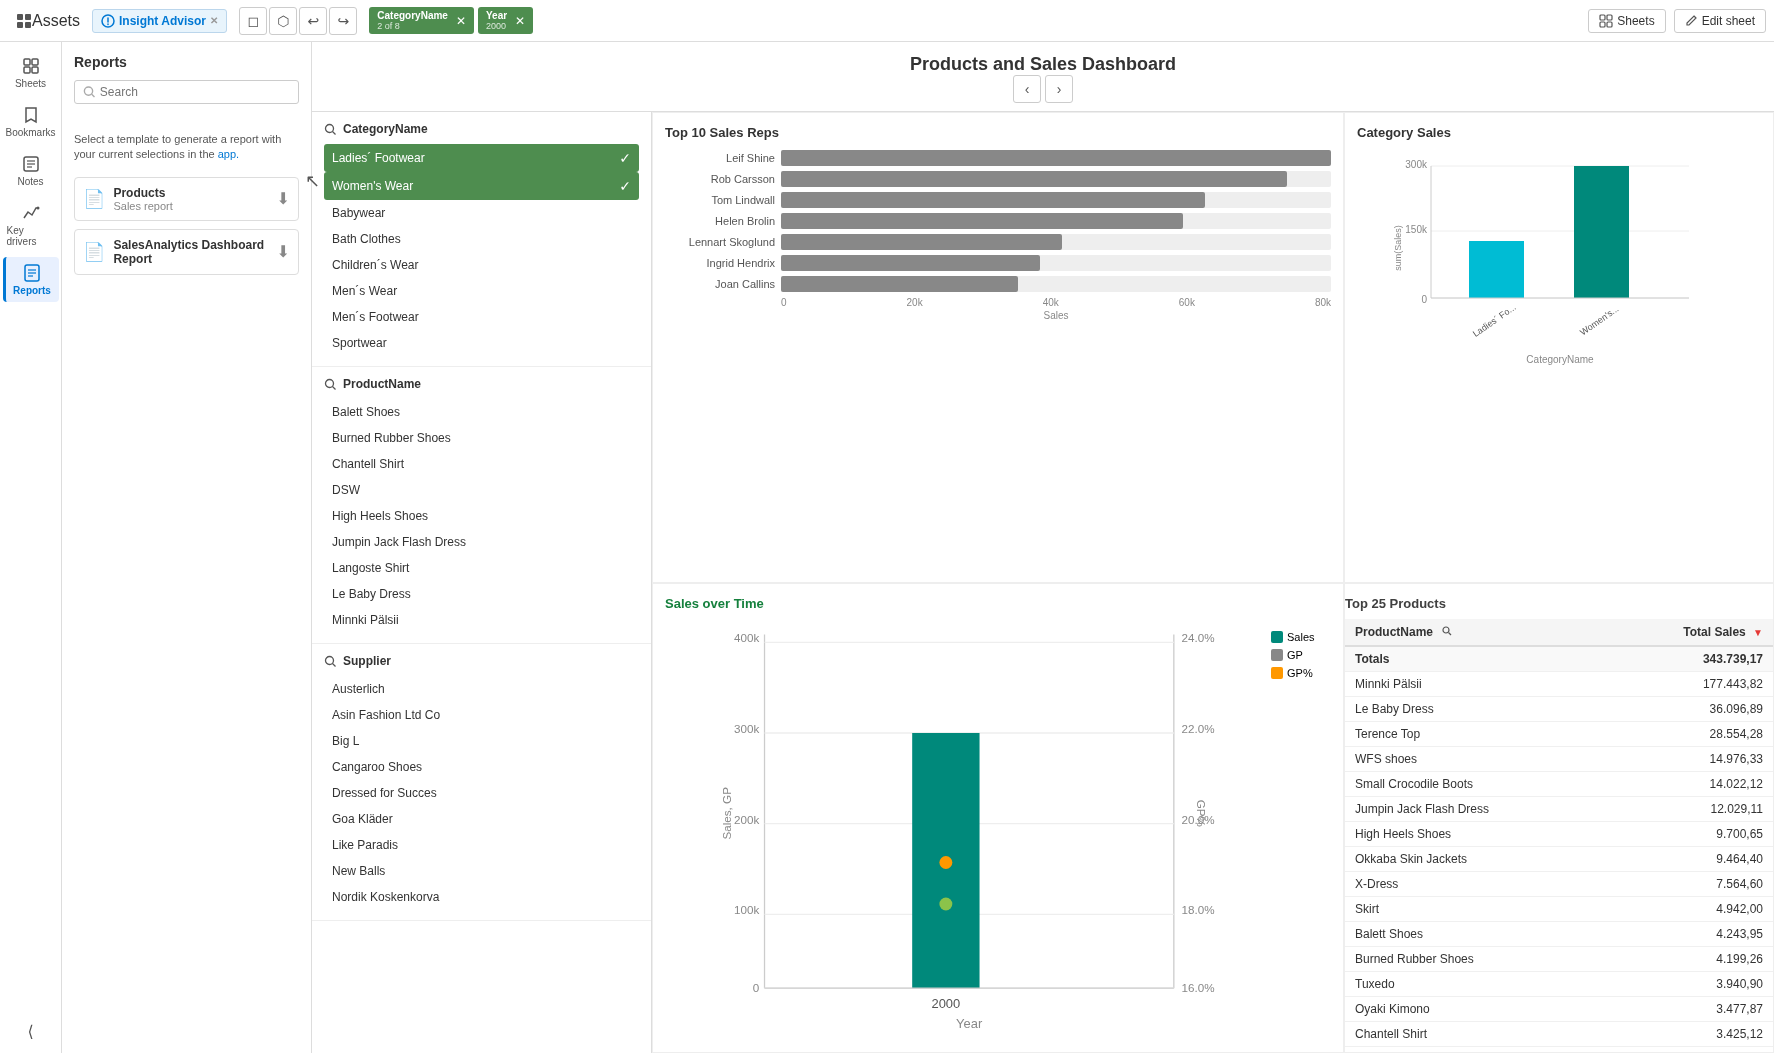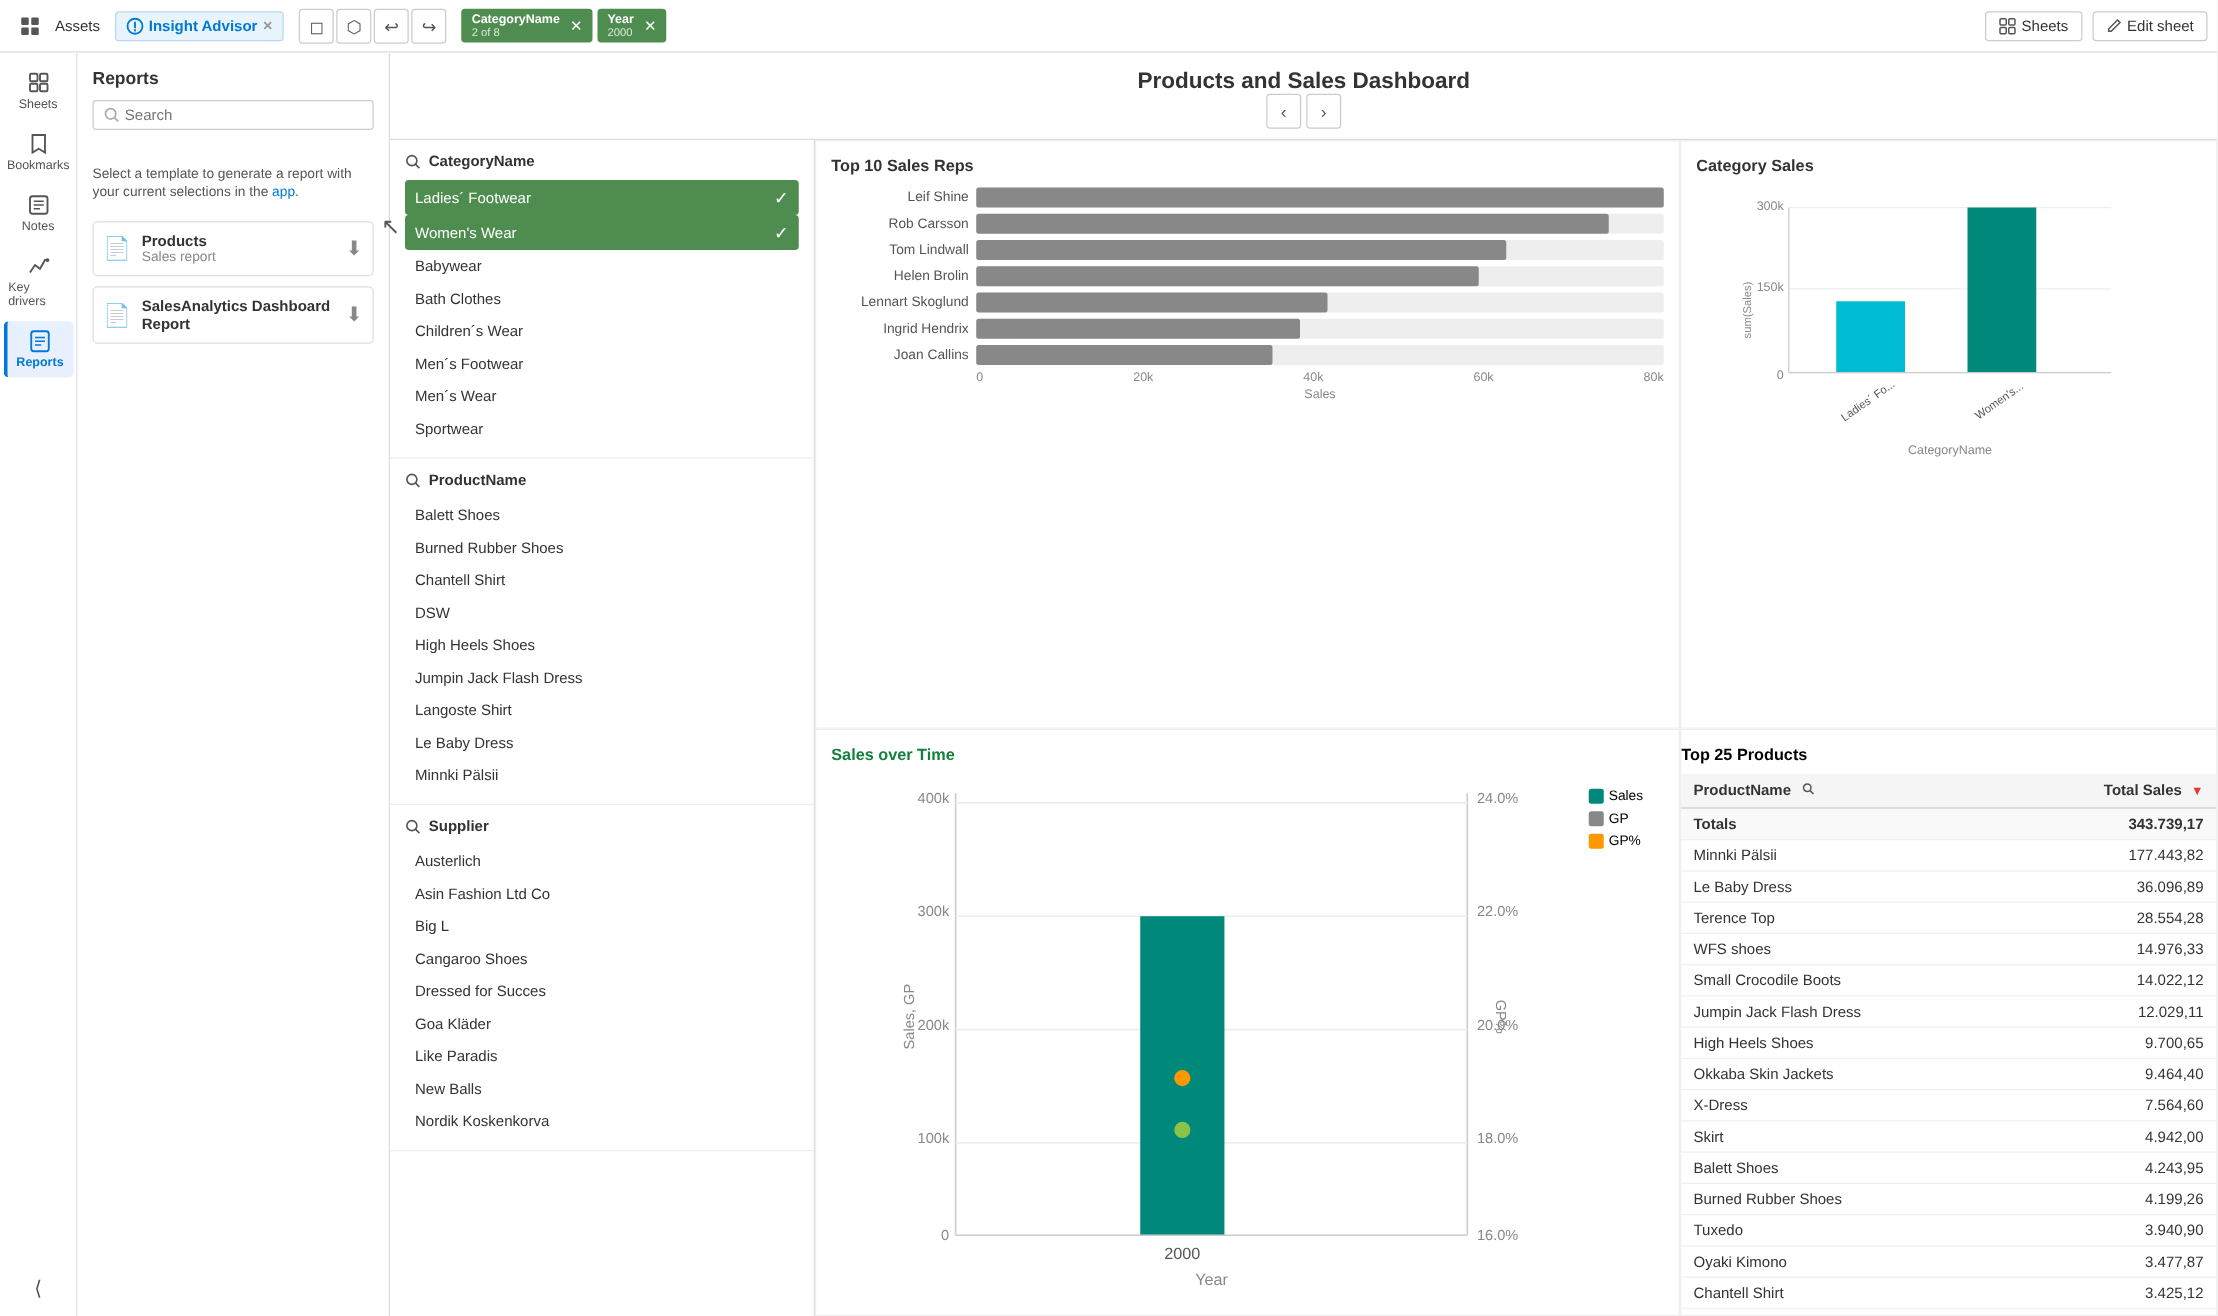--- a/index.html
+++ b/index.html
@@ -16,24 +16,24 @@
       gap: 4px;
       position: relative;
       z-index: 10;
     }
     .top-bar-left {
       display: flex;
       align-items: center;
       gap: 4px;
     }
     .assets-btn {
-      display: flex; align-items: center; gap: 12px;
+      display: flex; align-items: center; gap: 0;
       padding: 4px 8px;
       border: none; background: none; cursor: pointer;
-      font-size: 12px; color: #333;
+      font-size: 16px; color: #333;
     }
     .insight-tab {
       display: flex; align-items: center; gap: 4px;
       background: #e8f4fc; border: 1px solid #bbd6ec;
       border-radius: 3px; padding: 4px 8px;
       font-size: 12px; color: #0078d4; font-weight: 600;
       cursor: pointer;
     }
     .toolbar-icons {
       display: flex; gap: 2px; margin-left: 8px;
@@ -180,21 +180,21 @@
     }
     .chart-title { font-size: 13px; font-weight: 600; color: #333; margin-bottom: 8px; }
 
     
     .products-table-container {
       background: #fff;
       border: 1px solid #eee;
       overflow: hidden;
       display: flex; flex-direction: column;
     }
-    .products-table-title { font-size: 13px; font-weight: 600; color: #000000; padding: 12px 12px 8px 0; }
+    .products-table-title { font-size: 13px; font-weight: 600; color: #404040; padding: 12px 12px 8px 0; }
     .products-table {
       width: 100%; border-collapse: collapse; font-size: 12px;
     }
     .products-table th {
       background: #f5f5f5; padding: 6px 10px;
       text-align: left; font-weight: 600; color: #333;
       border-bottom: 2px solid #ddd; position: sticky; top: 0;
     }
     .products-table th.right, .products-table td.right { text-align: right; }
     .products-table td { padding: 5px 10px; border-bottom: 1px solid #f0f0f0; color: #333; }
@@ -416,24 +416,24 @@
               <div class="filter-item">
                 <span>Babywear</span>
               </div>
               <div class="filter-item">
                 <span>Bath Clothes</span>
               </div>
               <div class="filter-item">
                 <span>Children´s Wear</span>
               </div>
               <div class="filter-item">
-                <span>Men´s Footwear</span>
+                <span>Men´s Wear</span>
               </div>
               <div class="filter-item">
-                <span>Men´s Wear</span>
+                <span>Men´s Footwear</span>
               </div>
               <div class="filter-item">
                 <span>Sportwear</span>
               </div>
             </div>
         </div>
 
         <div class="filter-section">
           <div class="filter-header">
             <svg width="13" height="13" viewBox="0 0 13 13" fill="none">

